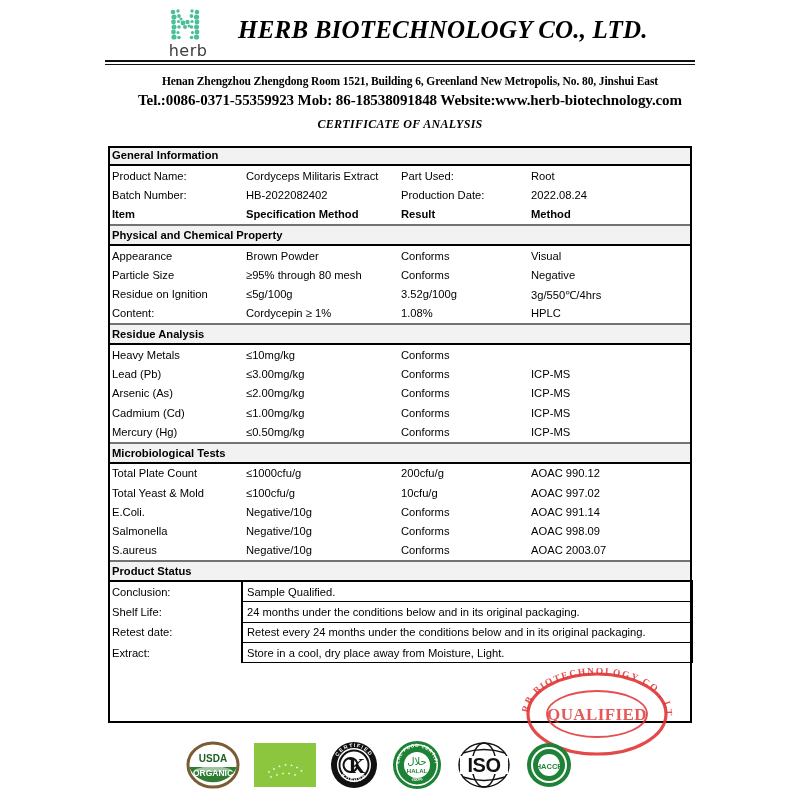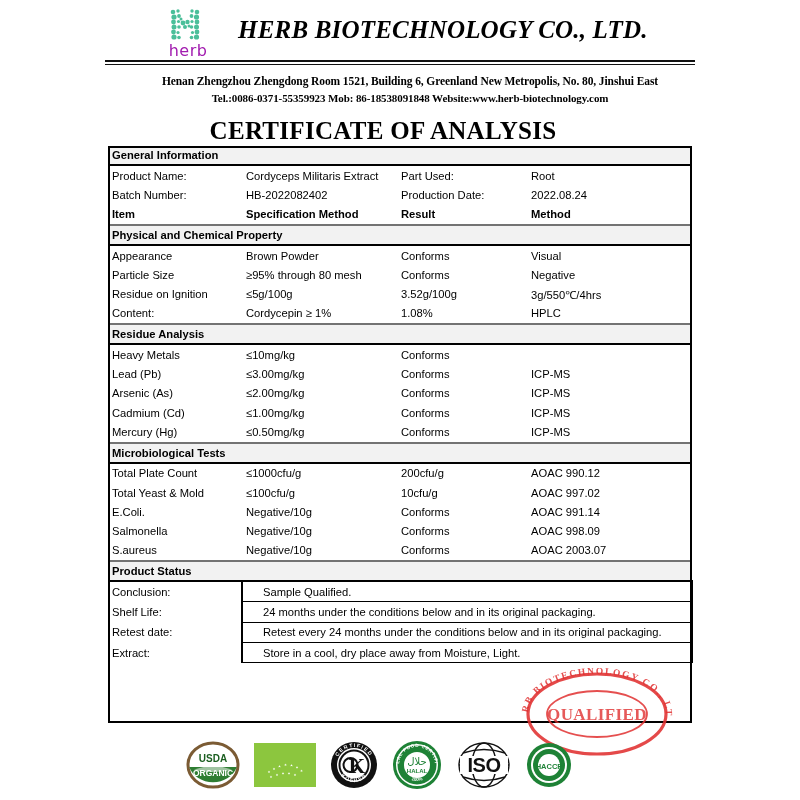--- a/index.html
+++ b/index.html
@@ -29,21 +29,21 @@
     width: 66px; height: 54px;
     text-align: center;
   }
   .logo-mark {
     width: 66px; height: 36px;
     display: block;
   }
   .logo-word {
     font-family: "DejaVu Sans", sans-serif;
     font-size: 16px;
-    color: #a21caf;
+    color: #404040;
     letter-spacing: 0.5px;
     line-height: 16px;
     margin-top: -1px;
   }
   .company-name {
     position: absolute;
     left: 238px; top: 16px;
     width: 480px;
     font-family: "Liberation Serif", serif;
     font-weight: bold;
@@ -67,31 +67,32 @@
     left: 100px;
     width: 620px;
     text-align: center;
     font-family: "Liberation Serif", serif;
     font-weight: bold;
     font-size: 11.5px;
     letter-spacing: -0.1px;
     white-space: nowrap;
   }
   .addr-1 { top: 75px; }
-  .addr-2 { top: 92px; font-size: 11px; }
+  .addr-2 { top: 92px; font-size: 15px; }
 
   .doc-title {
     position: absolute;
-    left: 88px; top: 117px;
+    left: 105px; top: 117px;
     width: 590px;
     text-align: center;
     font-family: "Liberation Serif", serif;
     font-weight: bold;
-    font-size: 25px;
+    font-size: 12px;
     letter-spacing: 0.3px;
+    font-style: italic;
   }
 
   
   .coa {
     position: absolute;
     left: 108px; top: 146px;
     width: 584px;
     border-collapse: collapse;
     table-layout: fixed;
     font-size: 11.2px;
@@ -126,21 +127,21 @@
   tr.hdr td { font-weight: bold; }
   tr.hdr { }
 
   
   tr.ps td.ps-label {
     border-right: 2px solid #000;
   }
   tr.ps td.ps-value {
     border: 1px solid #000;
     border-left: 2px solid #000;
-    padding-left: 20px;
+    padding-left: 4px;
   }
   tr.ps-first td.ps-value { border-top: 0; }
 
   .c1 { width: 134px; }
   .c2 { width: 155px; }
   .c3 { width: 130px; }
   .c4 { width: 165px; }
 
   .ps-c1 { width: 134px; }
   .ps-c2 { width: 450px; }

